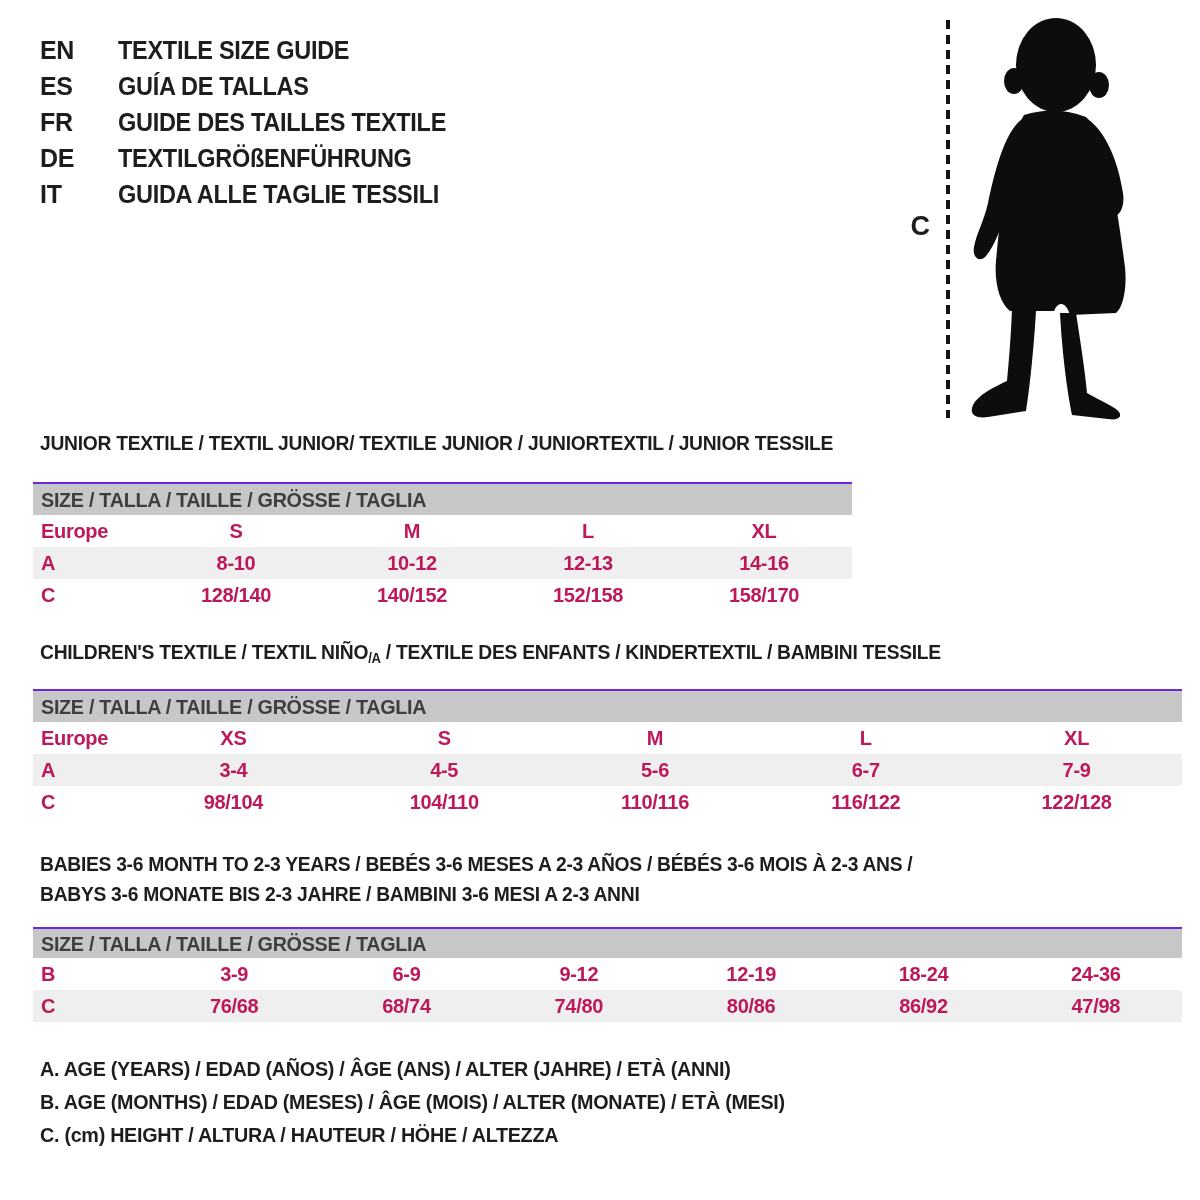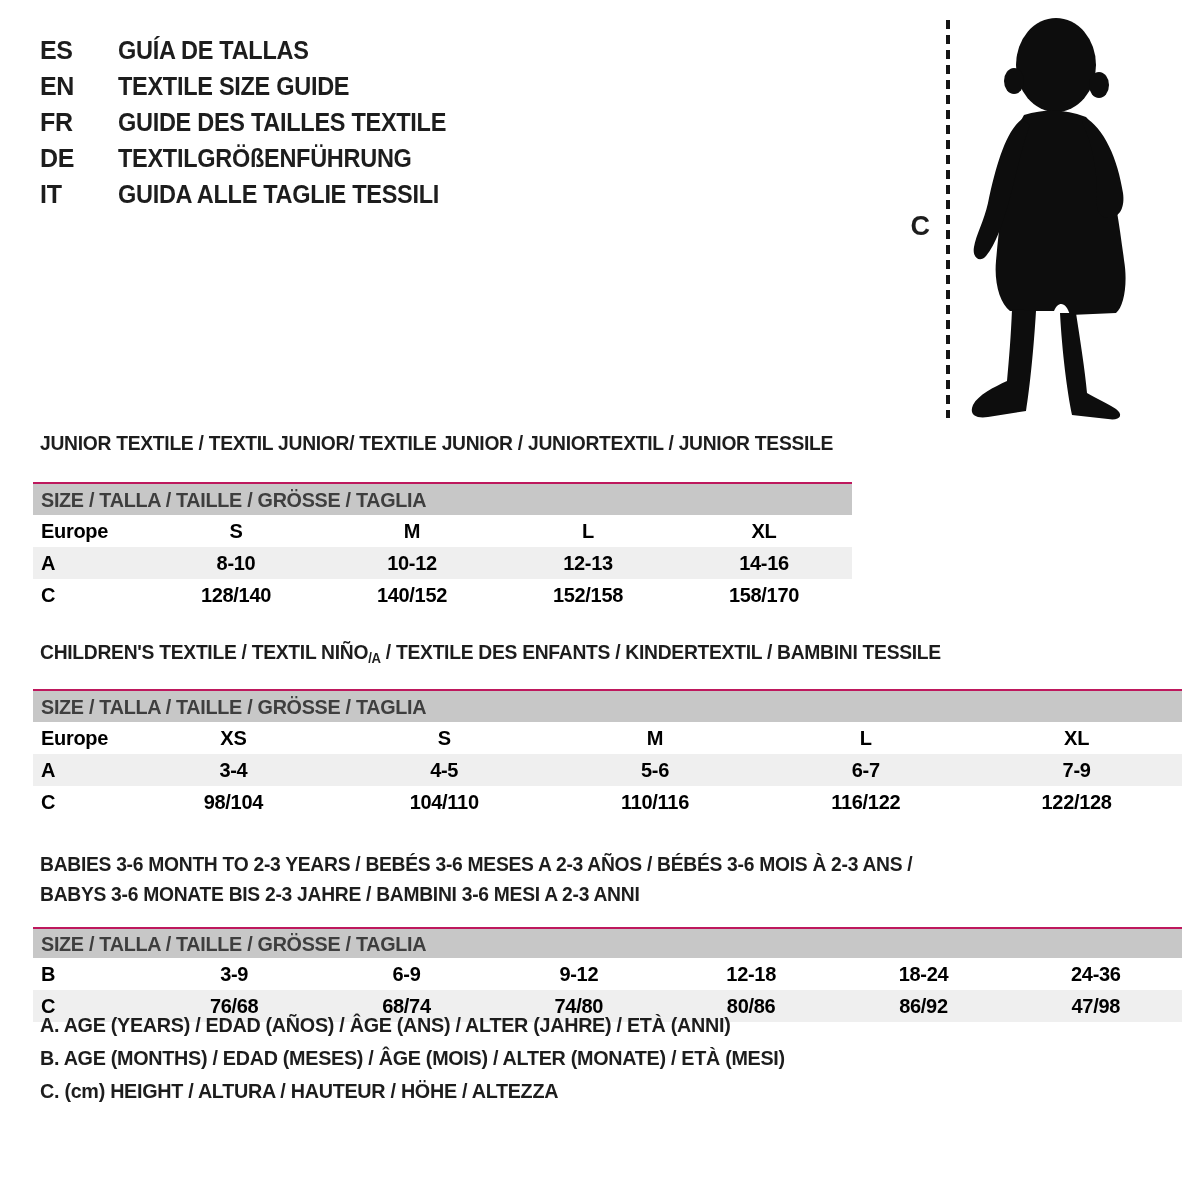--- a/index.html
+++ b/index.html
@@ -23,49 +23,49 @@
   .measure-label { left:900px; top:211px; width:40px; text-align:center;
     font-weight:700; font-size:27px; }
   .silhouette { left:966px; top:15px; }
 
   
   .sec-title { font-weight:700; font-size:20.5px; white-space:nowrap;
     transform:scaleX(0.94); transform-origin:left center; line-height:24px; }
   .sec-title-2line { line-height:30px; }
 
   
-  .size-bar { background:#c7c7c7; border-top:2px solid #be185d; box-sizing:border-box;
+  .size-bar { background:#c7c7c7; border-top:2px solid #6d28d9; box-sizing:border-box;
     display:flex; align-items:center; padding-left:8px;
     font-weight:700; font-size:21px; color:#3e3e3e; white-space:nowrap; }
   .size-bar span { transform:scaleX(0.94); transform-origin:left center; }
 
   
   table.size-table { border-collapse:collapse; table-layout:fixed; position:absolute;
-    font-weight:700; font-size:20px; color:#000000; }
+    font-weight:700; font-size:20px; color:#be185d; }
   table.size-table td { text-align:center; height:32px; padding:0; overflow:hidden; }
   table.size-table td.lbl { text-align:left; padding-left:8px; }
   tr.stripe { background:#efefef; }
 
   
   .legend-row { height:33px; line-height:33px; font-weight:700; font-size:21px;
     white-space:nowrap; transform:scaleX(0.94); transform-origin:left center; }
 
   sub.small-sub { font-size:14px; vertical-align:-4px; letter-spacing:-0.3px; }
 </style>
 </head>
 <body>
 
 <div class="abs lang-list">
   <div class="lang-row">
+    <span class="lang-code">EN</span>
+    <span class="lang-title">TEXTILE SIZE GUIDE</span>
+  </div>
+  <div class="lang-row">
     <span class="lang-code">ES</span>
     <span class="lang-title">GUÍA DE TALLAS</span>
-  </div>
-  <div class="lang-row">
-    <span class="lang-code">EN</span>
-    <span class="lang-title">TEXTILE SIZE GUIDE</span>
   </div>
   <div class="lang-row">
     <span class="lang-code">FR</span>
     <span class="lang-title">GUIDE DES TAILLES TEXTILE</span>
   </div>
   <div class="lang-row">
     <span class="lang-code">DE</span>
     <span class="lang-title">TEXTILGRÖßENFÜHRUNG</span>
   </div>
   <div class="lang-row">
@@ -199,33 +199,33 @@
       <col>
       <col>
       <col>
     </colgroup>
   <tbody>
       <tr>
     <td class="lbl">B</td>
     <td>3-9</td>
     <td>6-9</td>
     <td>9-12</td>
-    <td>12-18</td>
+    <td>12-19</td>
     <td>18-24</td>
     <td>24-36</td>
   </tr>
   <tr class="stripe">
     <td class="lbl">C</td>
     <td>76/68</td>
     <td>68/74</td>
     <td>74/80</td>
     <td>80/86</td>
     <td>86/92</td>
     <td>47/98</td>
   </tr>
 </tbody>
   </table>
 
-<div class="abs" style="left:40px; top:1008px;">
+<div class="abs" style="left:40px; top:1052px;">
   <div class="legend-row">A. AGE (YEARS) / EDAD (AÑOS) / ÂGE (ANS) / ALTER (JAHRE) / ETÀ (ANNI)</div>
   <div class="legend-row">B. AGE (MONTHS) / EDAD (MESES) / ÂGE (MOIS) / ALTER (MONATE) / ETÀ (MESI)</div>
   <div class="legend-row">C. (cm) HEIGHT / ALTURA / HAUTEUR / HÖHE / ALTEZZA</div>
 </div>
 
 </body></html>

